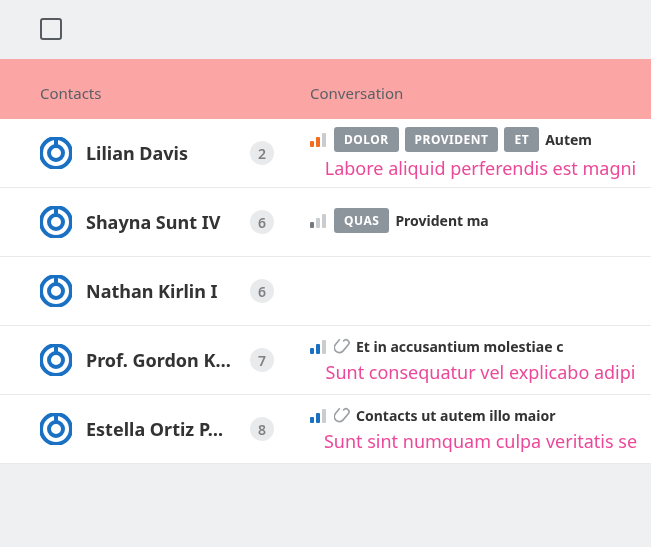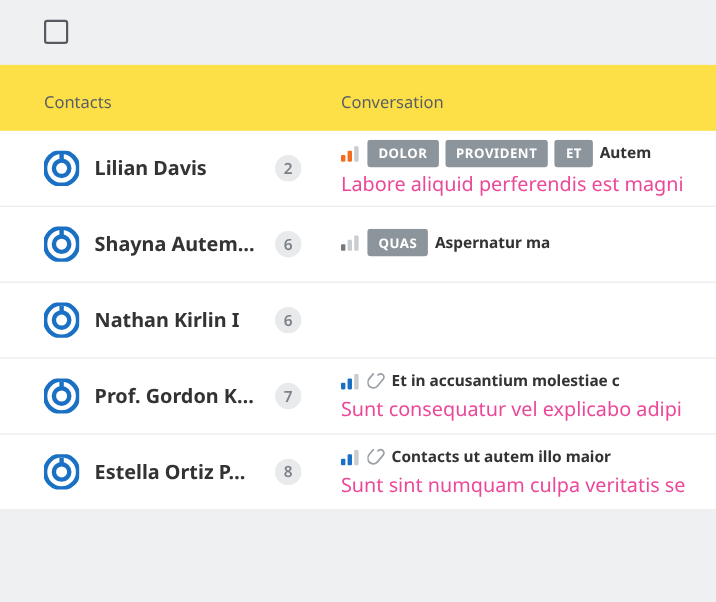--- a/index.html
+++ b/index.html
@@ -19,21 +19,21 @@
     height: 22px;
     border: 2px solid #555b60;
     border-radius: 3px;
     display: inline-block;
   }
   .header-row {
     display: flex;
     padding: 24px 0 16px 40px;
     color: #5a5f64;
     font-size: 15px;
-    background: #fde047;
+    background: #fca5a5;
   }
   .col-contacts { width: 270px; flex: 0 0 270px; }
   .col-conv { flex: 1; }
   .list { background: #fff; }
   .row {
     display: flex;
     align-items: center;
     border-bottom: 1px solid #e7e9eb;
     padding: 0 0 0 40px;
     height: 69px;
@@ -72,20 +72,21 @@
     font-weight: 600;
     display: inline-flex;
     align-items: center;
     justify-content: center;
   }
   .conv-cell {
     flex: 1;
     min-width: 0;
     white-space: nowrap;
     overflow: hidden;
+    text-align: center;
   }
   .subject-line {
     display: flex;
     align-items: center;
     gap: 6px;
     margin-bottom: 4px;
   }
   .bars {
     display: inline-flex;
     align-items: flex-end;
@@ -159,32 +160,32 @@
           <span class="subject">Autem</span>
         </div>
         <div class="preview">Labore aliquid perferendis est magni</div>
       </div>
     </div>
     <div class="row">
       <div class="contact-cell">
         <svg viewBox="0 0 32 32" class="avatar">
           <use href="#avatar-g"></use>
         </svg>
-        <span class="name">Shayna Autem IV</span>
+        <span class="name">Shayna Sunt IV</span>
         <span class="count">6</span>
       </div>
       <div class="conv-cell">
         <div class="subject-line">
           <span class="bars grey">
             <span class="b1"></span>
             <span class="b2"></span>
             <span class="b3"></span>
           </span>
           <span class="tag">QUAS</span>
-          <span class="subject">Aspernatur ma</span>
+          <span class="subject">Provident ma</span>
         </div>
       </div>
     </div>
     <div class="row">
       <div class="contact-cell">
         <svg viewBox="0 0 32 32" class="avatar">
           <use href="#avatar-g"></use>
         </svg>
         <span class="name">Nathan Kirlin I</span>
         <span class="count">6</span>

